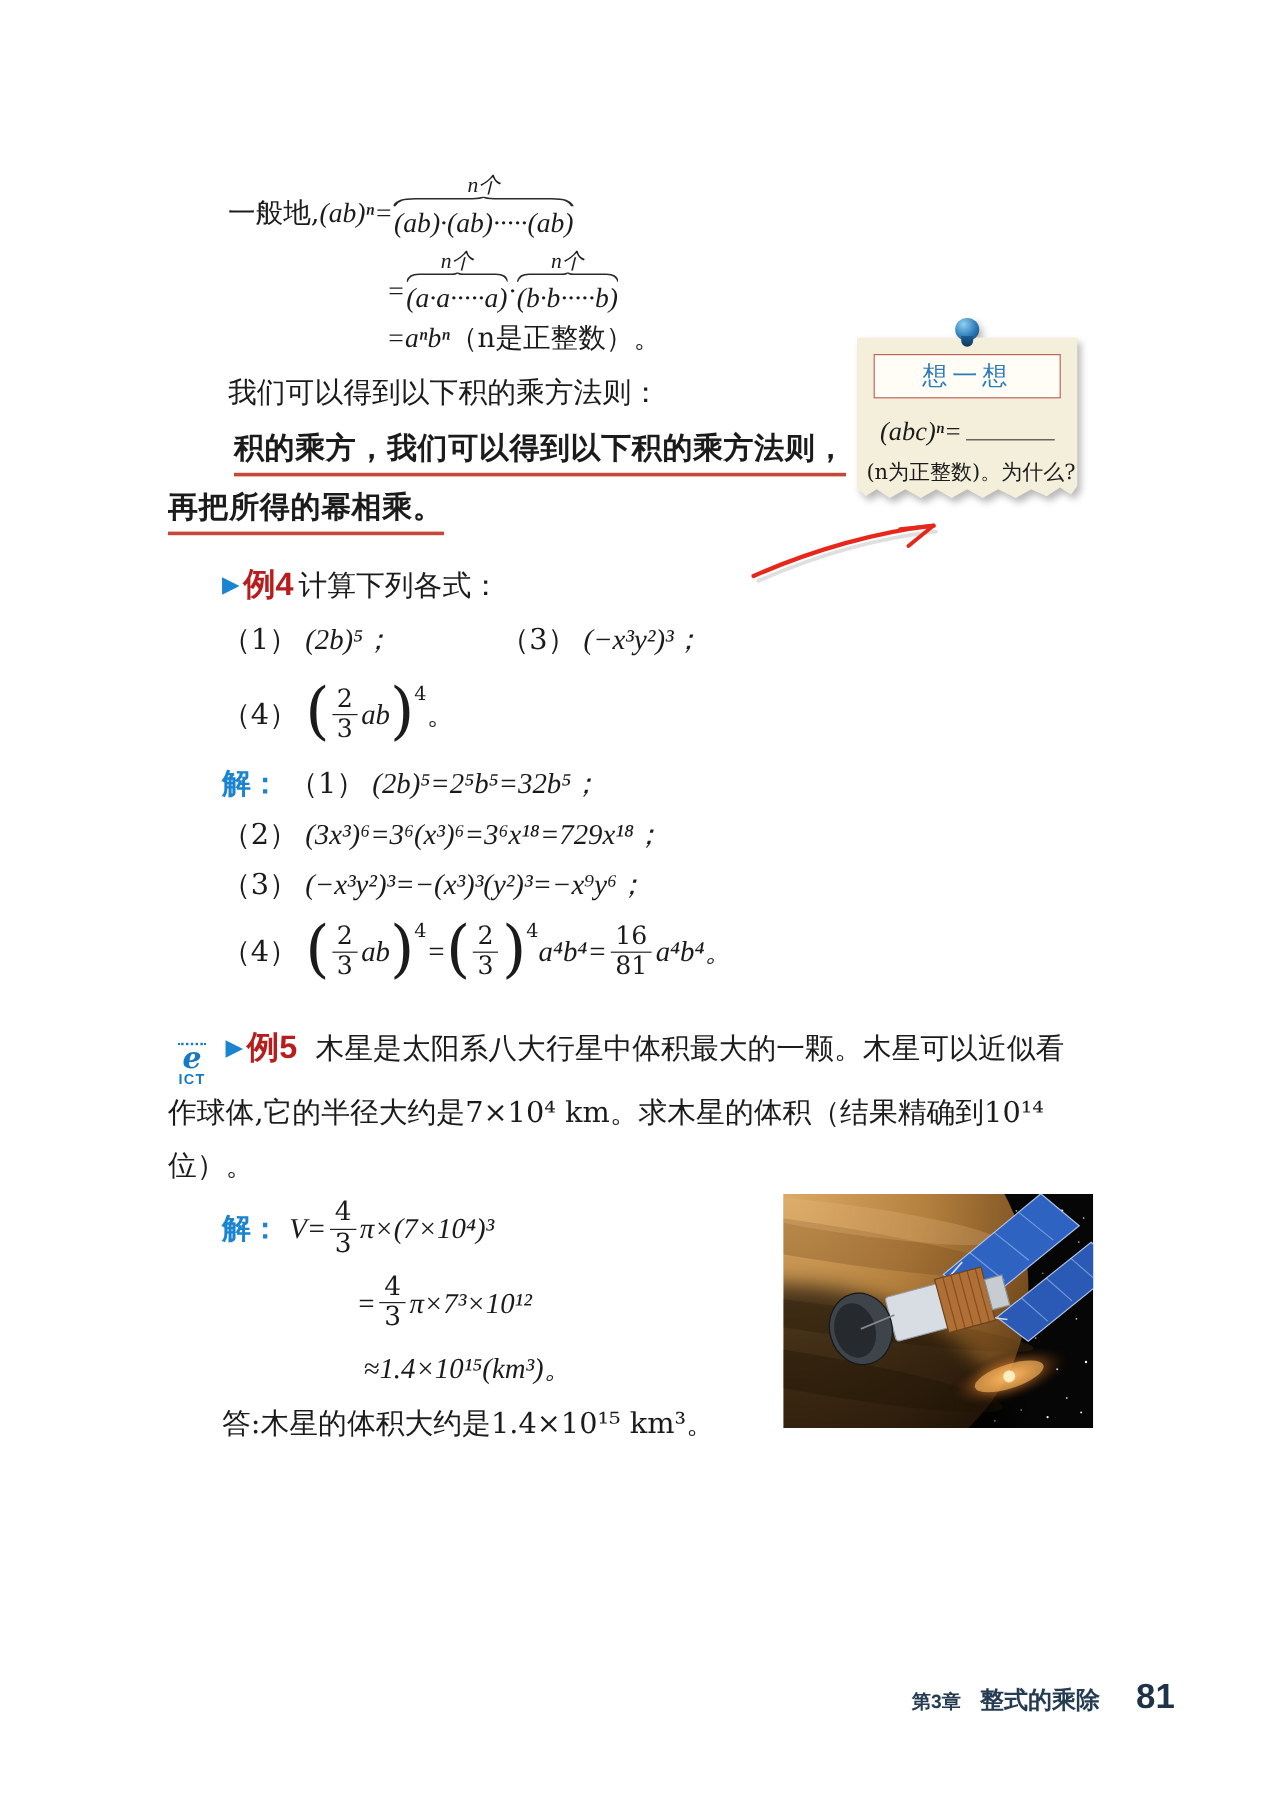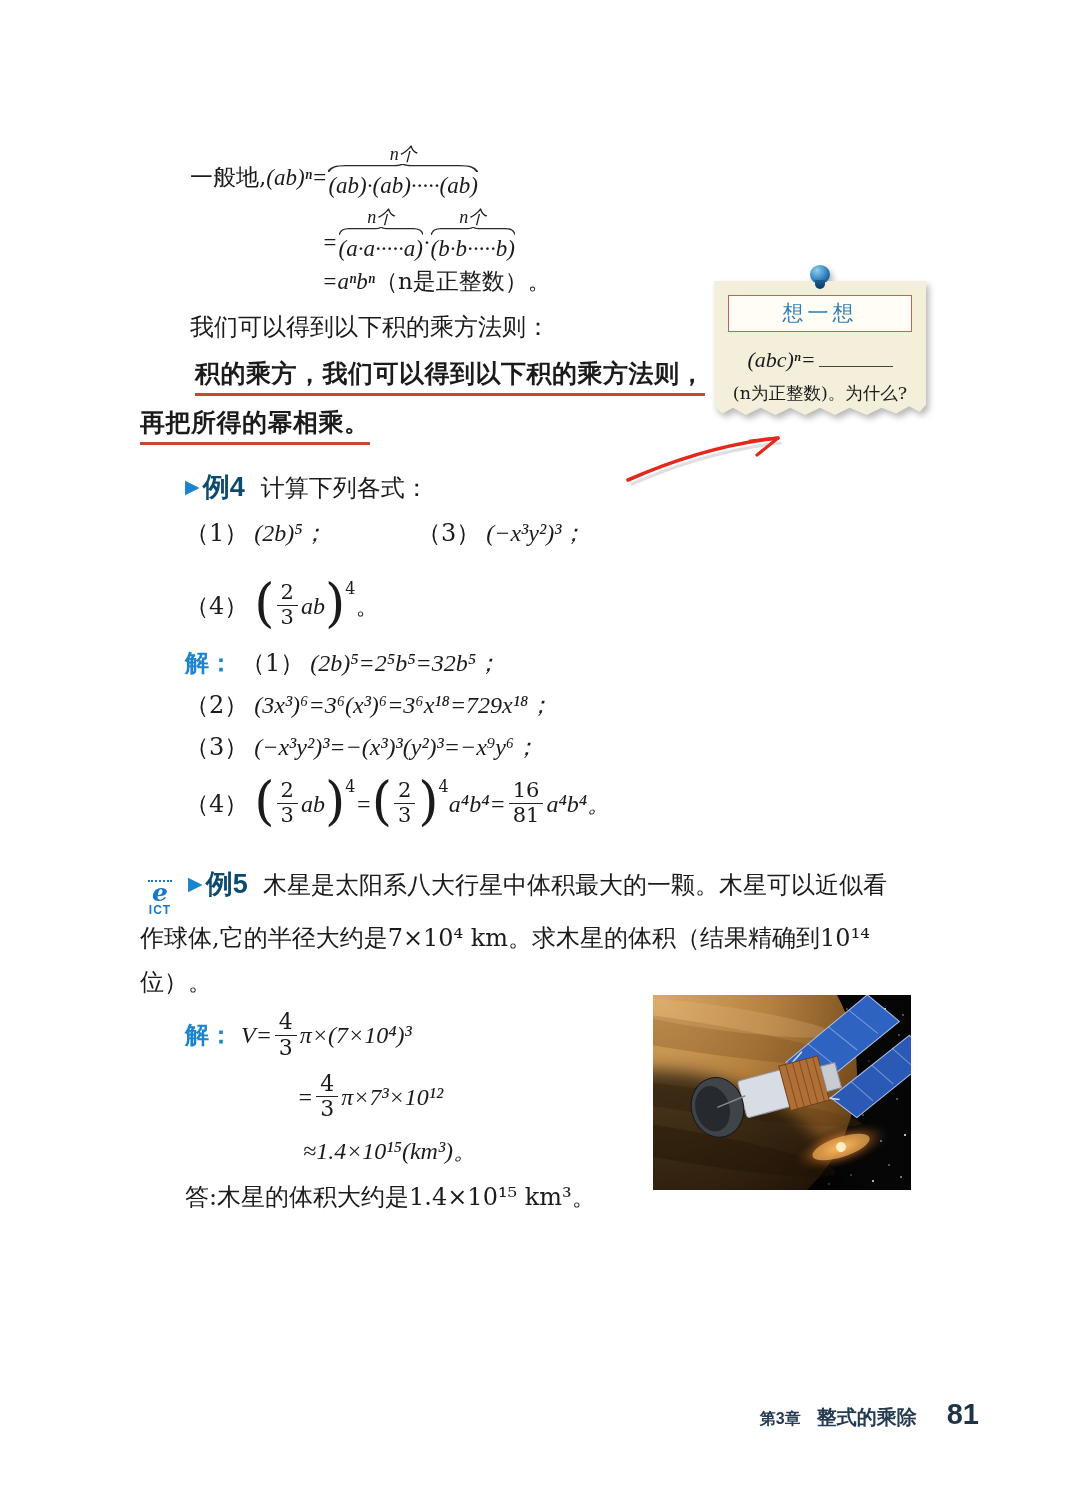--- a/index.html
+++ b/index.html
@@ -39,29 +39,29 @@
   }
   .keyformula { margin:20px 0 0 50px; }
   .kf { border-bottom:2.5px solid #c64638; padding-bottom:7px; font-weight:bold; }
   .kfm { font-style:italic; font-size:26px; }
   .kfn { font-size:23px; }
 
   
   .exhead { margin:30px 0 0 45px; white-space:nowrap; }
   .tri { color:#1b84cf; font-size:19px; vertical-align:3px; margin-right:3px; }
   .exlabel {
-    color:#0c4a6e; font-weight:bold; font-size:27px;
+    color:#b91c1c; font-weight:bold; font-size:27px;
     font-family:"Liberation Sans","DejaVu Sans",sans-serif;
   }
-  .prompt { margin-left:16px; font-size:24px; }
+  .prompt { margin-left:4px; font-size:24px; }
 
   
   .probgrid {
     margin:12px 0 0 45px; display:grid; grid-template-columns:232px auto;
-    row-gap:28px; font-size:24px; align-items:center; width:620px;
+    row-gap:18px; font-size:24px; align-items:center; width:620px;
   }
   .pno { margin-right:6px; }
   .solve {
     color:#1b84cf; font-weight:bold; font-size:24px; margin-right:8px;
     font-family:"Liberation Sans","DejaVu Sans",sans-serif;
   }
   .sol { margin:10px 0 0 45px; }
   .sline { margin-top:10px; font-size:24px; white-space:nowrap; }
   .sline.tall { margin-top:12px; }
 
@@ -100,21 +100,21 @@
   }
   .sol5 { margin:8px 0 0 45px; }
   .s5l1 { margin-top:8px; }
   .s5l2 { margin-top:12px; margin-left:112px; }
   .s5l3 { margin-top:12px; margin-left:118px; font-size:24px; }
   .sol5 .frac { font-size:22px; }
   .answer { margin:14px 0 0 45px; font-size:24px; }
 
   
   .note {
-    position:absolute; left:714px; top:281px; width:212px;
+    position:absolute; left:714px; top:281px; width:184px;
     filter:drop-shadow(3px 4px 3px rgba(0,0,0,.28));
   }
   .paper {
     background:#f4efdb; padding:8px 8px 20px; min-height:142px;
     clip-path:polygon(0% 0%,100% 0%,100% 86%,97% 91%,92% 87%,86% 92%,79% 88%,
       72% 93%,64% 88%,57% 93%,50% 88%,43% 93%,36% 88%,29% 93%,22% 88%,
       15% 93%,9% 88%,4% 92%,0% 87%);
   }
   .pin { position:absolute; left:50%; top:-16px; transform:translateX(-50%); z-index:2; }
   .pin-head {

